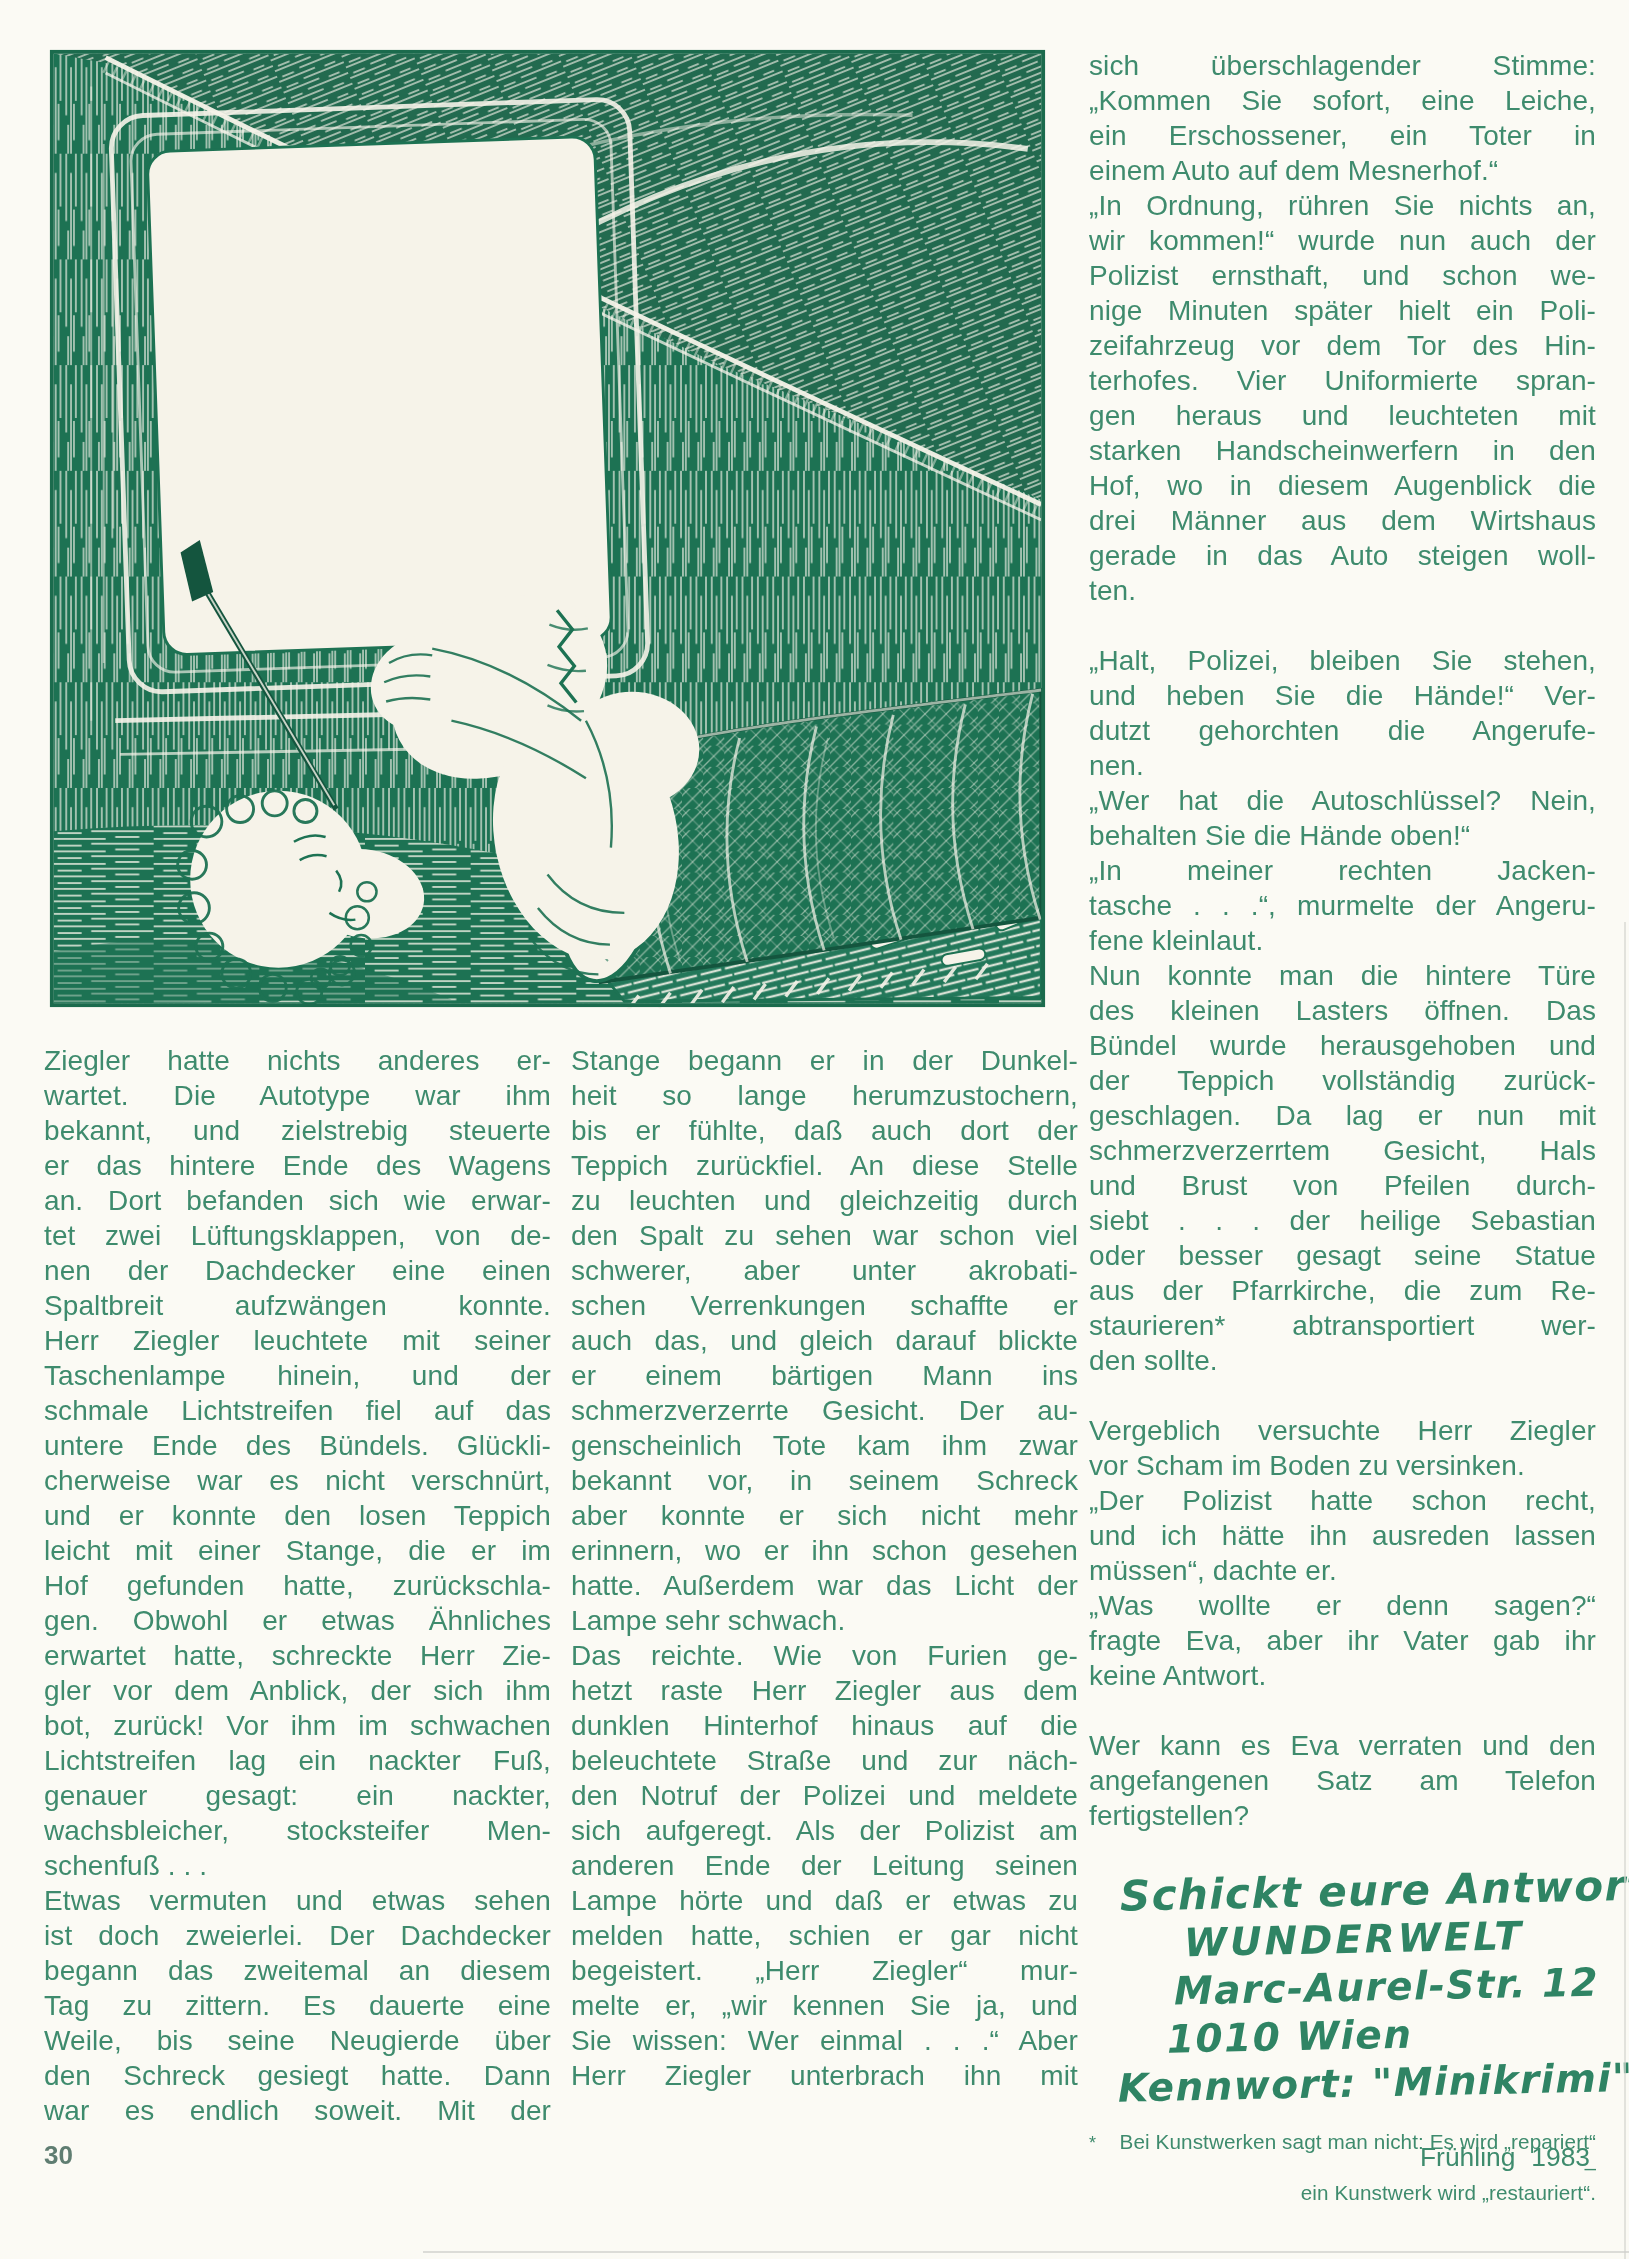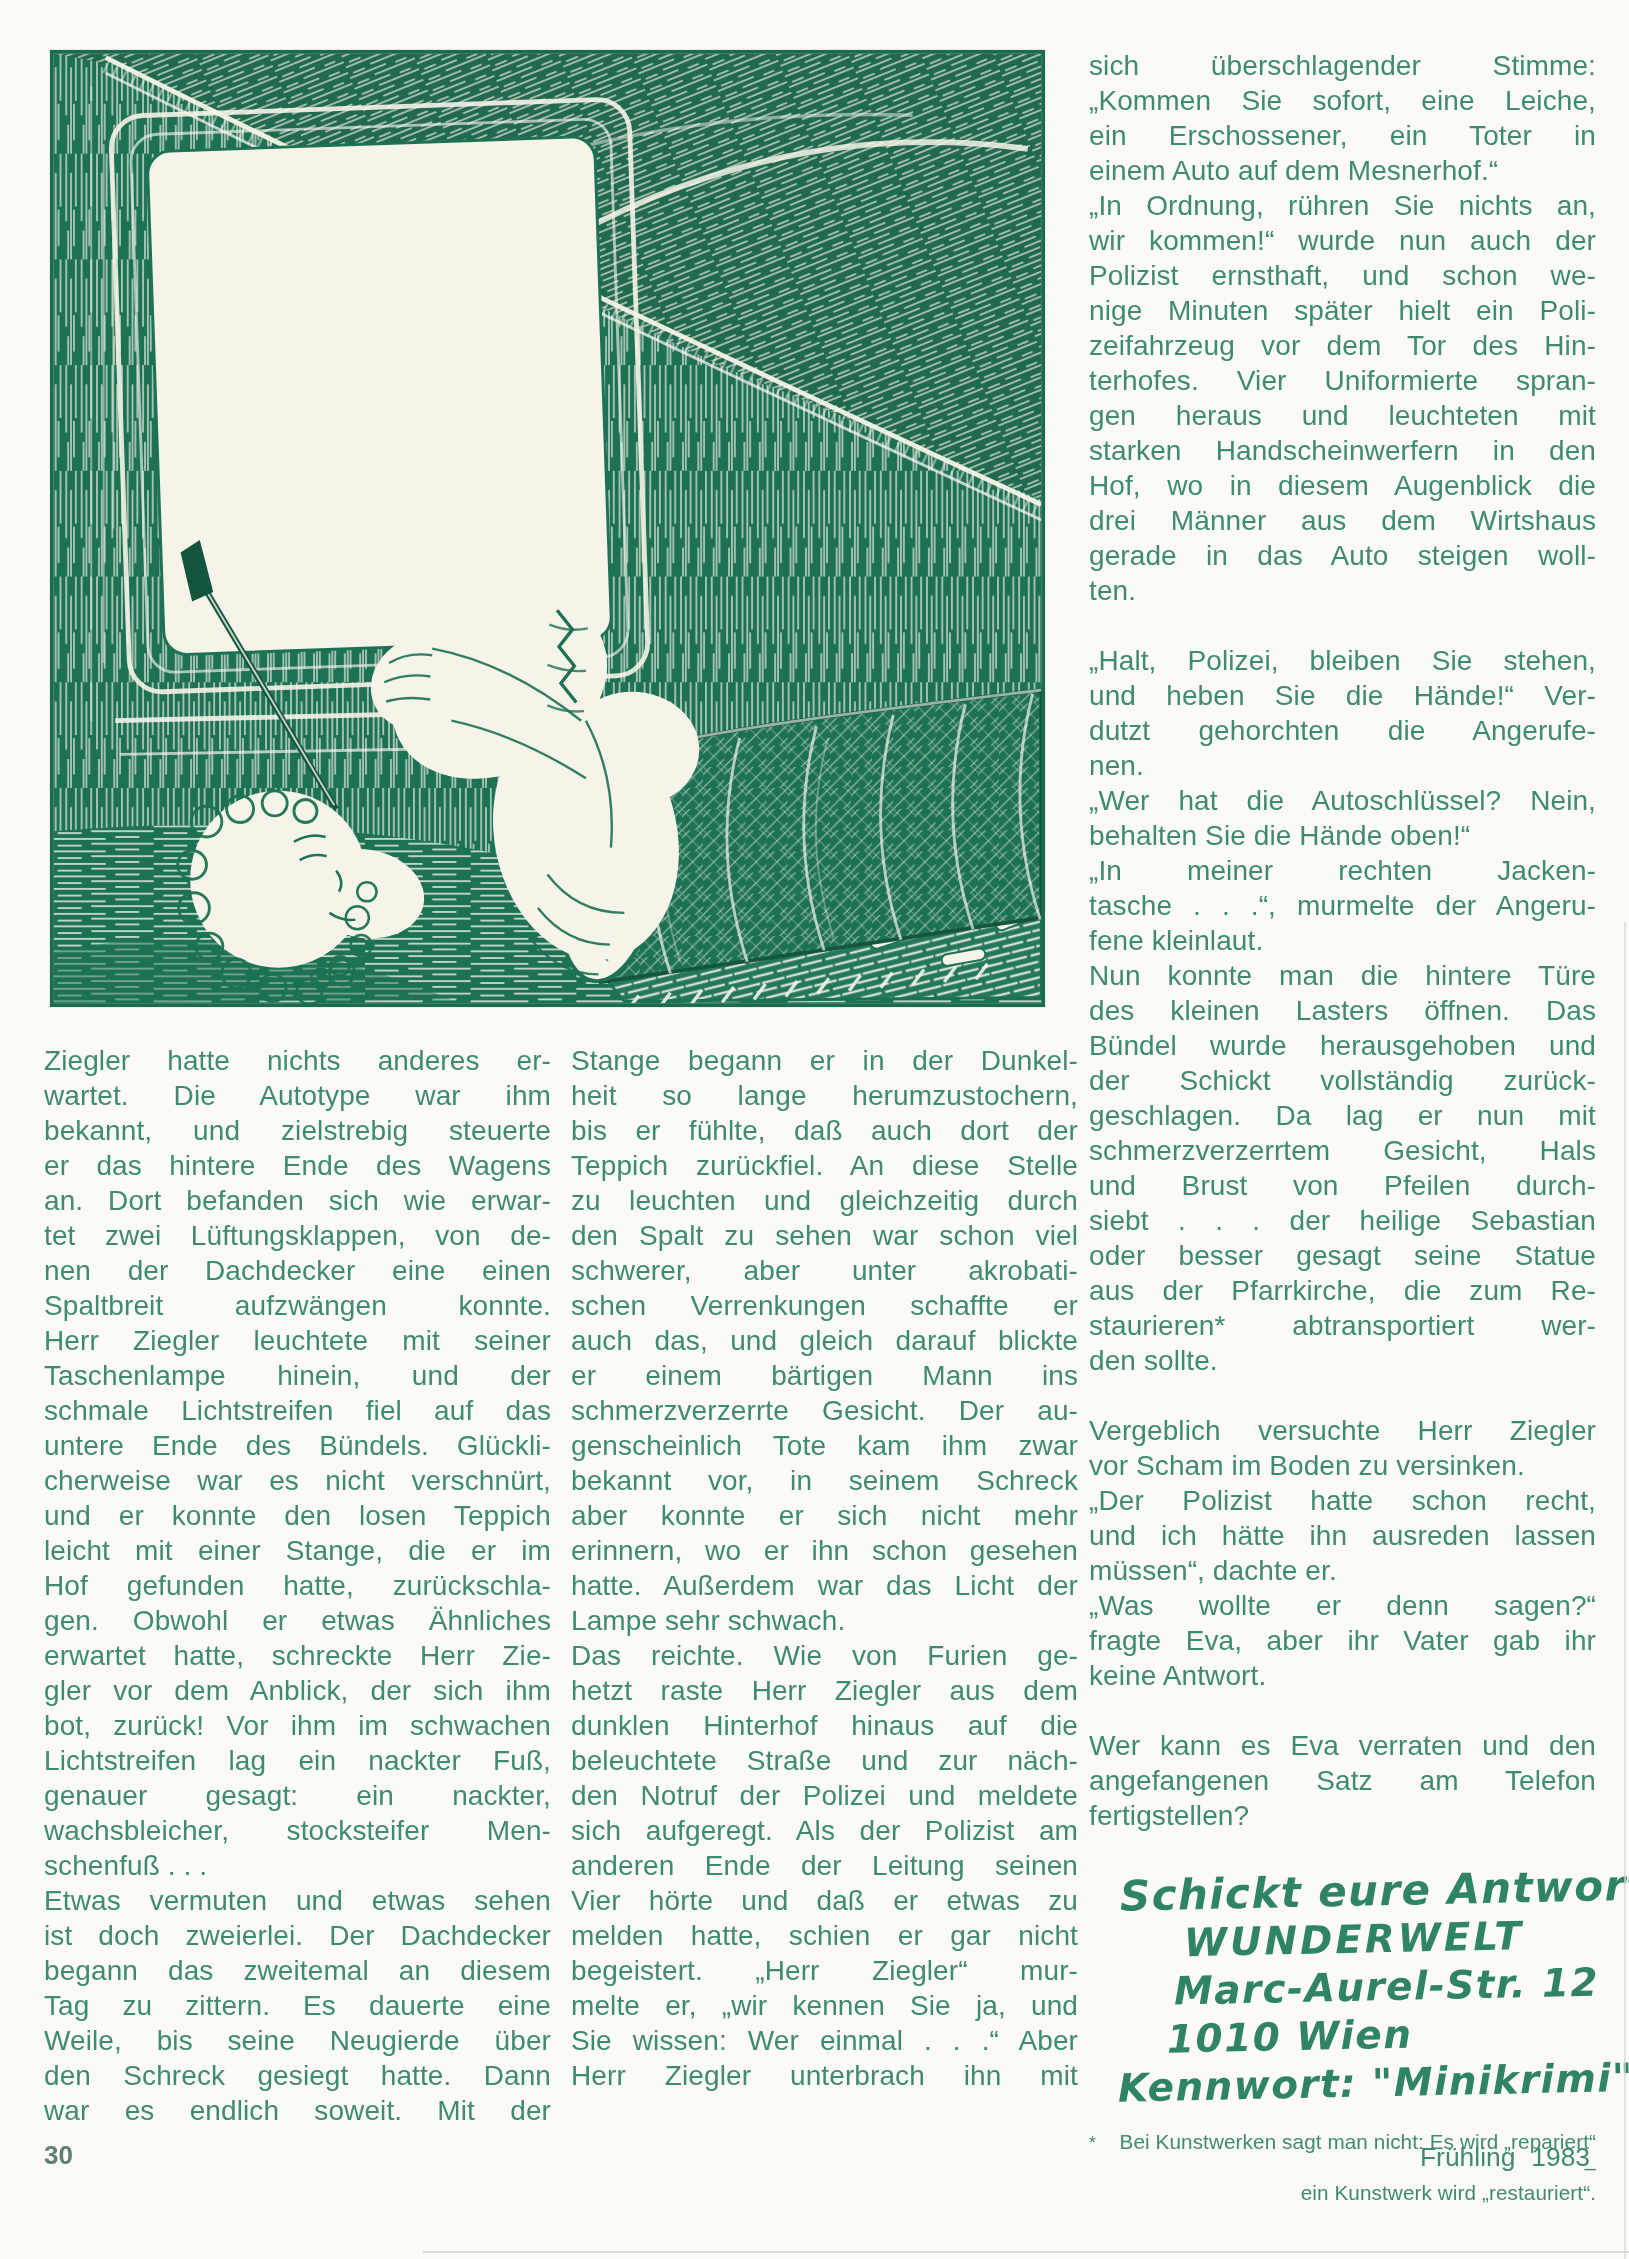--- a/index.html
+++ b/index.html
@@ -236,21 +236,21 @@
         <div class="line end">Lampe sehr schwach.</div>
       </div>
       <div class="para">
         <div class="line">Das reichte. Wie von Furien ge-</div>
         <div class="line">hetzt raste Herr Ziegler aus dem</div>
         <div class="line">dunklen Hinterhof hinaus auf die</div>
         <div class="line">beleuchtete Straße und zur näch-</div>
         <div class="line">den Notruf der Polizei und meldete</div>
         <div class="line">sich aufgeregt. Als der Polizist am</div>
         <div class="line">anderen Ende der Leitung seinen</div>
-        <div class="line">Vier hörte und daß er etwas zu</div>
+        <div class="line">Lampe hörte und daß er etwas zu</div>
         <div class="line">melden hatte, schien er gar nicht</div>
         <div class="line">begeistert. „Herr Ziegler“ mur-</div>
         <div class="line">melte er, „wir kennen Sie ja, und</div>
         <div class="line">Sie wissen: Wer einmal . . .“ Aber</div>
         <div class="line">Herr Ziegler unterbrach ihn mit</div>
       </div>
     </div>
   <div class="col col-3">
 
   <div class="para">
@@ -285,21 +285,21 @@
       </div>
       <div class="para">
         <div class="line">„In meiner rechten Jacken-</div>
         <div class="line">tasche . . .“, murmelte der Angeru-</div>
         <div class="line end">fene kleinlaut.</div>
       </div>
       <div class="para">
         <div class="line">Nun konnte man die hintere Türe</div>
         <div class="line">des kleinen Lasters öffnen. Das</div>
         <div class="line">Bündel wurde herausgehoben und</div>
-        <div class="line">der Schickt vollständig zurück-</div>
+        <div class="line">der Teppich vollständig zurück-</div>
         <div class="line">geschlagen. Da lag er nun mit</div>
         <div class="line">schmerzverzerrtem Gesicht, Hals</div>
         <div class="line">und Brust von Pfeilen durch-</div>
         <div class="line">siebt . . . der heilige Sebastian</div>
         <div class="line">oder besser gesagt seine Statue</div>
         <div class="line">aus der Pfarrkirche, die zum Re-</div>
         <div class="line">staurieren* abtransportiert wer-</div>
         <div class="line end">den sollte.</div>
       </div>
       <div class="para gap">

